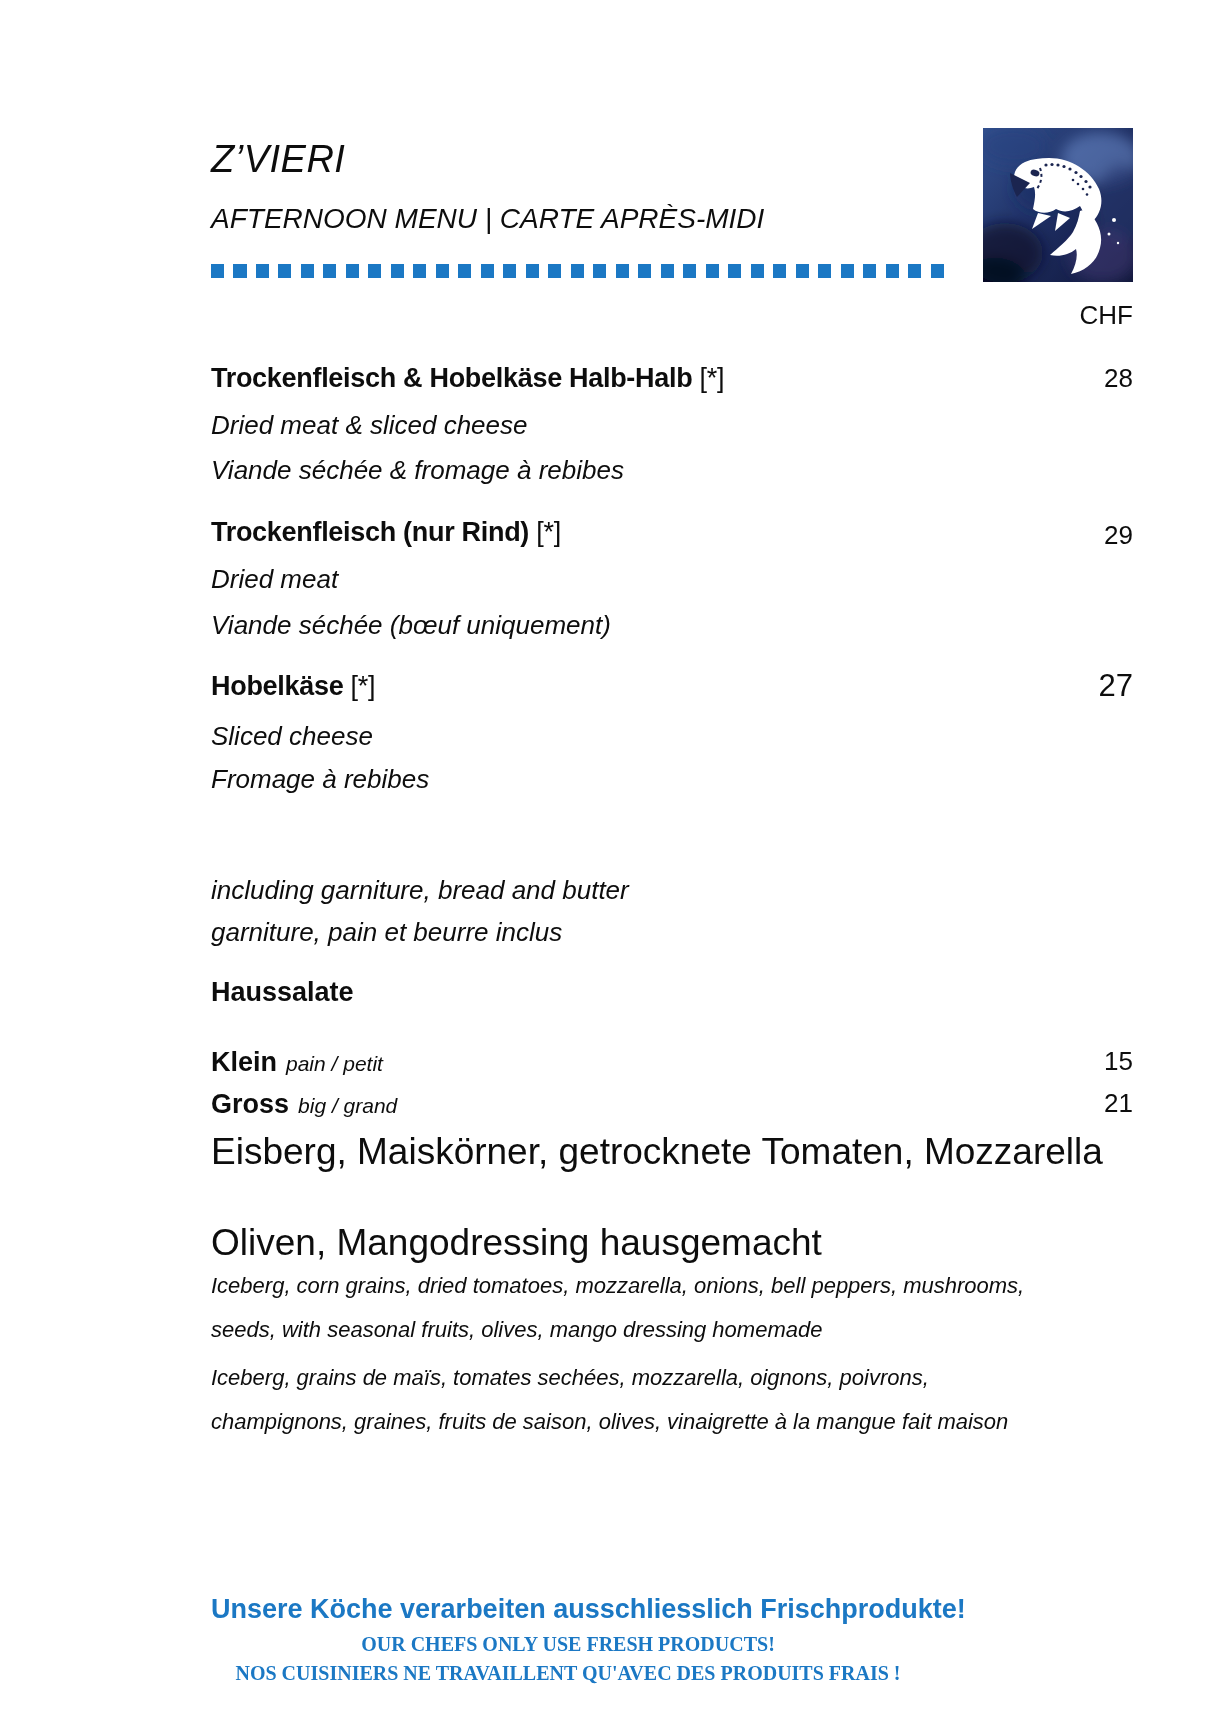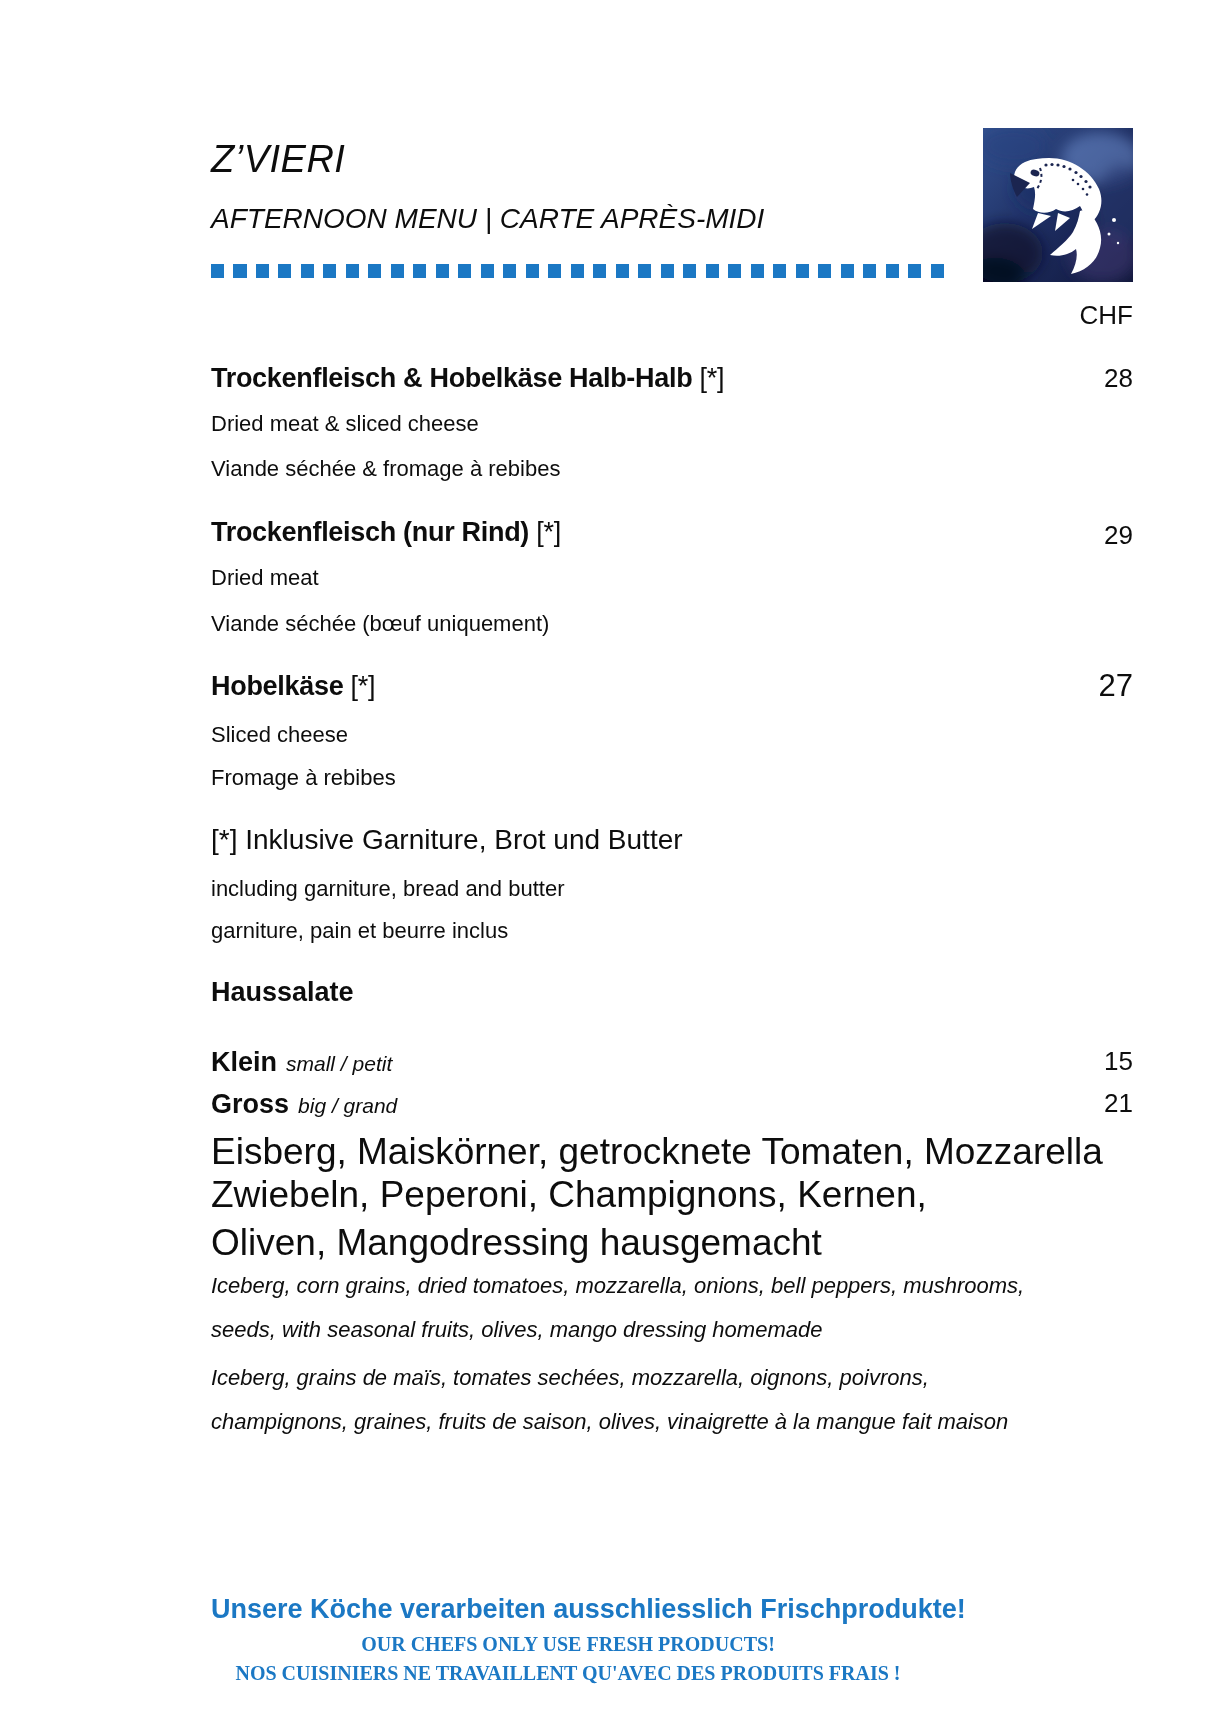--- a/index.html
+++ b/index.html
@@ -21,21 +21,21 @@
                 var(--accent) 0px, var(--accent) 13px,
                 transparent 13px, transparent 22.5px); }
   .logo-box { left:983px; top:128px;  width:150px; height:154px; }
 
   .chf       { top:301px;  }
   .price     { left:953px; width:180px; text-align:right; font-size:26px; }
   .price-lg  { font-size:31px; }
 
   .dish      { font-size:27px; font-weight:bold; letter-spacing:-0.3px; }
   .marker    { font-weight:400; }
-  .sub       { font-size:22px; }
+  .sub       { font-size:26px; font-style:italic; }
   .note-de   { font-size:28px; }
   .heading   { font-size:27px; font-weight:bold; }
   .size-label{ font-size:27px; font-weight:bold; }
   .size-sub  { font-size:21px; font-style:italic; font-weight:400; margin-left:9px; }
   .desc-de   { font-size:37px; }
   .desc-it   { font-size:22px; font-style:italic; }
 
   .footer-wrap { left:211px; width:714px; text-align:center; }
   .footer-de { top:1594px; font-size:27px; font-weight:bold; color:var(--accent); }
   .footer-sm { font-size:20px; font-weight:bold; color:var(--accent);font-family:Liberation Serif, serif; }
@@ -127,38 +127,36 @@
   <div class="abs sub" style="left:211px; top:611px;">Viande séchée (bœuf uniquement)</div>
 
   <div class="abs dish" style="left:211px; top:671px;">
     <span>Hobelkäse</span>
     <span class="marker">[*]</span>
   </div>
   <div class="abs price price-lg" style="top:668px;">27</div>
   <div class="abs sub" style="left:211px; top:722px;">Sliced cheese</div>
   <div class="abs sub" style="left:211px; top:765px;">Fromage à rebibes</div>
 
-  <div class="abs note-de" style="left:211px; top:824px;">[*] Inklusive Garniture, Brot und Butter</div>
   <div class="abs sub" style="left:211px; top:876px;">including garniture, bread and butter</div>
   <div class="abs sub" style="left:211px; top:918px;">garniture, pain et beurre inclus</div>
 
   <div class="abs heading" style="left:211px; top:977px;">Haussalate</div>
 
   <div class="abs" style="left:211px; top:1047px;">
-    <span class="size-label">Klein</span><span class="size-sub">small / petit</span>
+    <span class="size-label">Klein</span><span class="size-sub">pain / petit</span>
   </div>
   <div class="abs price" style="top:1047px;">15</div>
 
   <div class="abs" style="left:211px; top:1089px;">
     <span class="size-label">Gross</span><span class="size-sub">big / grand</span>
   </div>
   <div class="abs price" style="top:1089px;">21</div>
 
   <div class="abs desc-de" style="left:211px; top:1131px;">Eisberg, Maiskörner, getrocknete Tomaten, Mozzarella</div>
-  <div class="abs desc-de" style="left:211px; top:1174px;">Zwiebeln, Peperoni, Champignons, Kernen,</div>
   <div class="abs desc-de" style="left:211px; top:1222px;">Oliven, Mangodressing hausgemacht</div>
 
   <div class="abs desc-it" style="left:211px; top:1273px;">Iceberg, corn grains, dried tomatoes, mozzarella, onions, bell peppers, mushrooms,</div>
   <div class="abs desc-it" style="left:211px; top:1317px;">seeds, with seasonal fruits, olives, mango dressing homemade</div>
   <div class="abs desc-it" style="left:211px; top:1365px;">Iceberg, grains de maïs, tomates sechées, mozzarella, oignons, poivrons,</div>
   <div class="abs desc-it" style="left:211px; top:1409px;">champignons, graines, fruits de saison, olives, vinaigrette à la mangue fait maison</div>
 
   <div class="abs footer-wrap footer-de">Unsere Köche verarbeiten ausschliesslich Frischprodukte!</div>
   <div class="abs footer-wrap footer-sm" style="top:1633px;">OUR CHEFS ONLY USE FRESH PRODUCTS!</div>
   <div class="abs footer-wrap footer-sm" style="top:1662px;">NOS CUISINIERS NE TRAVAILLENT QU'AVEC DES PRODUITS FRAIS !</div>

